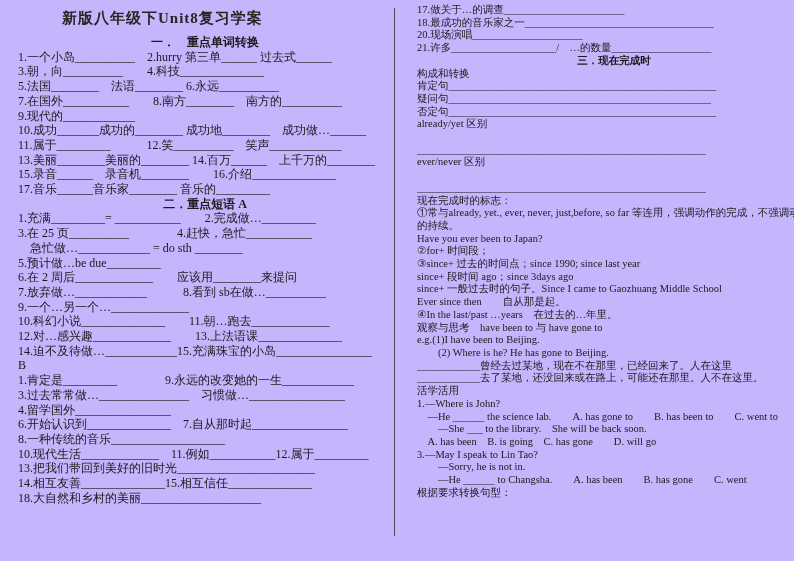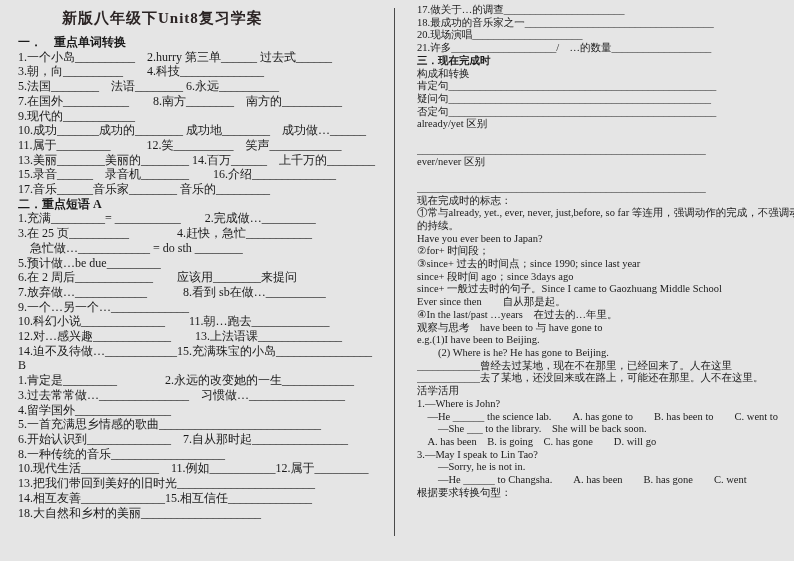--- a/index.html
+++ b/index.html
@@ -7,21 +7,21 @@
     width:794px; height:561px;
     background:#ffffff;
     font-family:"Liberation Serif","DejaVu Serif",serif;
     color:#1a1a1a;
     overflow:hidden;
     position:relative;
   }
   .page {
     position:absolute; left:0; top:0;
     width:794px; height:561px;
-    background:#e5e5e5;
+    background:#c4b5fd;
     overflow:hidden;
   }
   .doc-title {
     font-size:15px;
     font-weight:bold;
     color:#2b2424;
     margin:9px 0 7px 44px;
     letter-spacing:1px;
     white-space:pre;
   }
@@ -40,21 +40,21 @@
   .col-left .line {
     font-size:12px;
     line-height:14.7px;
     white-space:pre;
   }
   .col-right .line {
     font-size:10.5px;
     line-height:12.7px;
     white-space:pre;
   }
-  .line.bold { font-weight:bold; }
+  .line.bold { font-weight:bold;text-align:center; }
   .divider {
     position:absolute;
     left:394px; top:8px;
     width:1px; height:528px;
     background:#4a4a4a;
   }
 </style>
 </head>
 <body>
 
@@ -81,24 +81,23 @@
         <div class="line">3.在 25 页__________　　　　4.赶快，急忙___________</div>
         <div class="line">　急忙做…____________ = do sth ________</div>
         <div class="line">5.预计做…be due_________</div>
         <div class="line">6.在 2 周后_____________　　应该用________来提问</div>
         <div class="line">7.放弃做…____________　　　8.看到 sb在做…__________</div>
         <div class="line">9.一个…另一个…_____________</div>
         <div class="line">10.科幻小说______________　　11.朝…跑去_____________</div>
         <div class="line">12.对…感兴趣_____________　　13.上法语课______________</div>
         <div class="line">14.迫不及待做…____________15.充满珠宝的小岛________________</div>
         <div class="line">B</div>
-        <div class="line">1.肯定是_________　　　　2.永远的改变她的一生____________</div>
+        <div class="line">1.肯定是_________　　　　9.永远的改变她的一生____________</div>
         <div class="line">3.过去常常做…_______________　习惯做…________________</div>
         <div class="line">4.留学国外________________</div>
-        <div class="line">5.一首充满思乡情感的歌曲___________________________</div>
         <div class="line">6.开始认识到______________　7.自从那时起________________</div>
         <div class="line">8.一种传统的音乐___________________</div>
         <div class="line">10.现代生活_____________　11.例如___________12.属于_________</div>
         <div class="line">13.把我们带回到美好的旧时光_______________________</div>
         <div class="line">14.相互友善______________15.相互信任______________</div>
         <div class="line">18.大自然和乡村的美丽____________________</div>
       </div>
   </div>
 
   <div class="col col-right">

